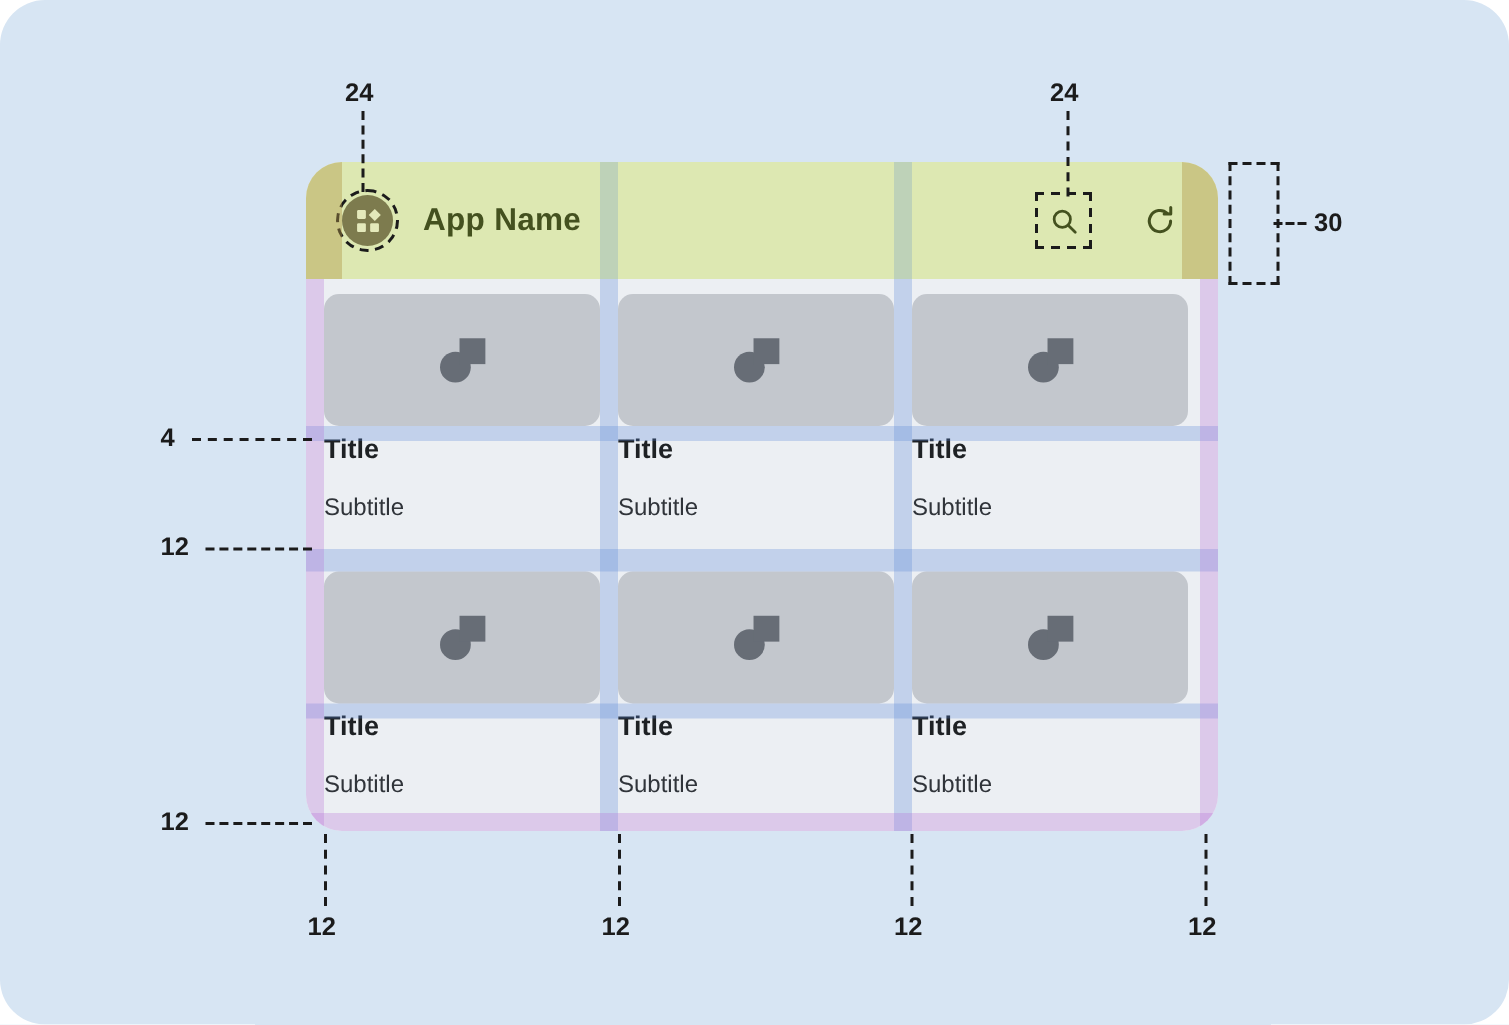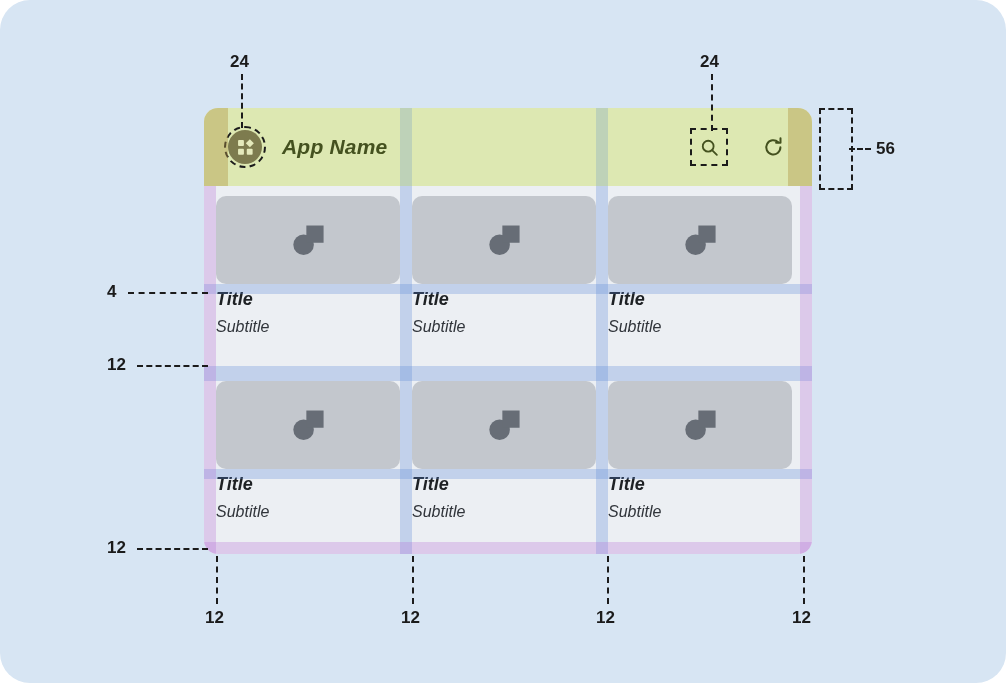--- a/index.html
+++ b/index.html
@@ -24,24 +24,23 @@
     overflow: hidden;
   }
 
   
   #device {
     position: absolute;
     left: 204px;
     top: 108px;
     width: 608px;
     height: 446px;
-    border-radius: 14px;
+    border-radius: 24px;
     overflow: hidden;
     background: #eceff3;
-    font-style: italic;
   }
 
   
   #appbar {
     position: absolute;
     left: 0;
     top: 0;
     width: 608px;
     height: 78px;
     background: #dde8b2;
@@ -170,21 +169,21 @@
     font-size: 18px;
     font-weight: 700;
     color: #1e2124;
     line-height: 1.25;
   }
   .card-subtitle {
     font-size: 16px;
     font-weight: 400;
     color: #30343a;
     line-height: 1.35;
-    margin-top: 5px;
+    margin-top: 17px;
   }
 
   
   .ann {
     position: absolute;
     font-size: 17px;
     font-weight: 700;
     color: #1b1b1b;
     white-space: nowrap;
   }
@@ -341,21 +340,21 @@
   </div>
 
   <div class="ann" style="left:230px; top:52px;">24</div>
   <div class="vline" style="left:241px; top:74px; height:54px;"></div>
 
   <div class="ann" style="left:700px; top:52px;">24</div>
   <div class="vline" style="left:711px; top:74px; height:57px;"></div>
 
   <div class="dbox" style="left:819px; top:108px; width:30px; height:78px;"></div>
   <div class="hline" style="left:849px; top:148px; width:22px;"></div>
-  <div class="ann" style="left:876px; top:139px;">56</div>
+  <div class="ann" style="left:876px; top:139px;">30</div>
 
   <div class="ann" style="left:107px; top:282px;">4</div>
   <div class="hline" style="left:128px; top:292px; width:80px;"></div>
 
   <div class="ann" style="left:107px; top:355px;">12</div>
   <div class="hline" style="left:137px; top:365px; width:71px;"></div>
 
   <div class="ann" style="left:107px; top:538px;">12</div>
   <div class="hline" style="left:137px; top:548px; width:71px;"></div>
 

